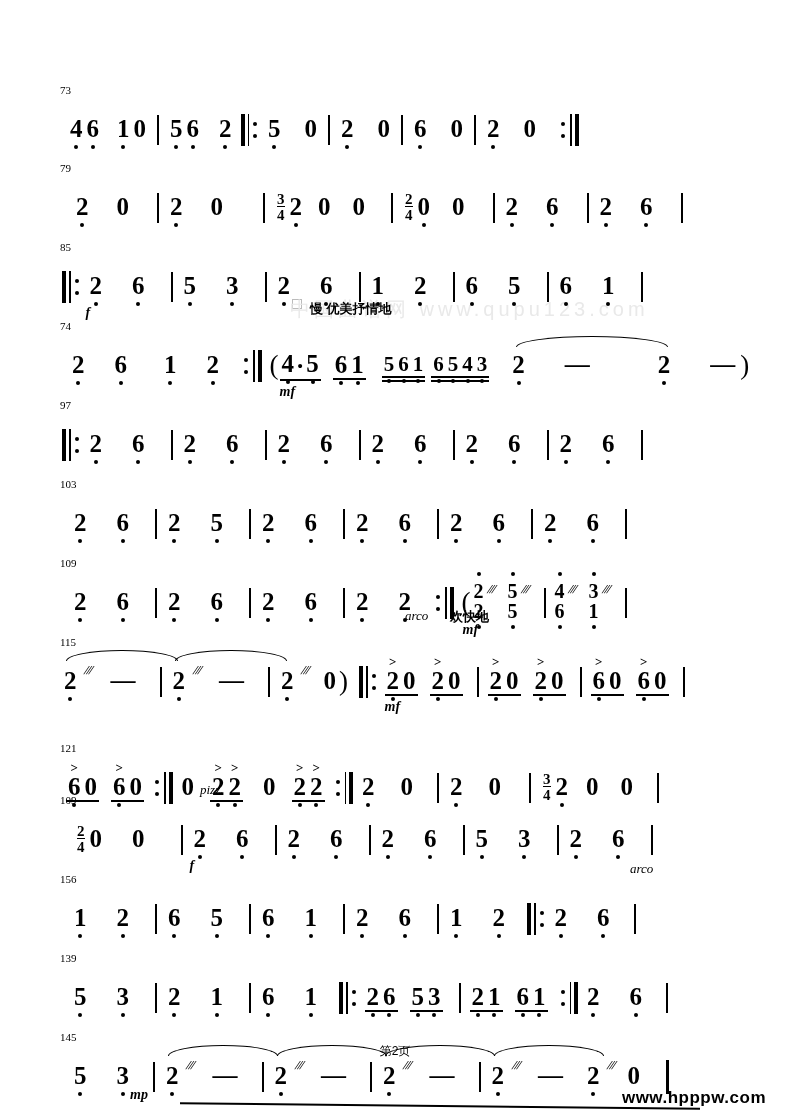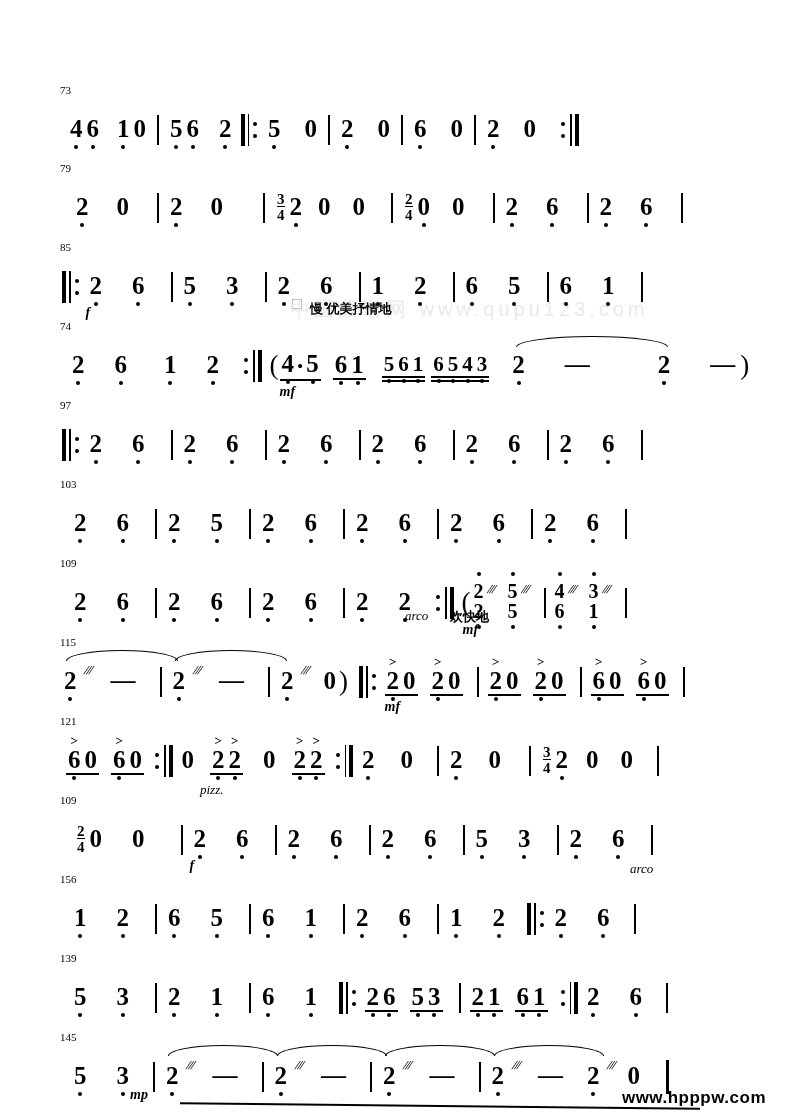--- a/index.html
+++ b/index.html
@@ -583,21 +583,21 @@
       </span>
       <span class="beamwrap" style="margin-left:12px">
         <span class="num dot-low" style="position:relative">6<span class="accent">&gt;</span></span>
         <span class="num">0</span>
         <span class="beam1"></span>
       </span>
       <span class="bar" style="margin-left:14px"></span>
     </div>
   </div>
 
-  <div class="system" style="top:731px;">
+  <div class="system" style="top:758px;">
     <div class="measure-num">121</div>
     <div class="row">
       <span class="beamwrap" style="margin-left:6px">
         <span class="num dot-low" style="position:relative">6<span class="accent">&gt;</span></span>
         <span class="num">0</span>
         <span class="beam1"></span>
       </span>
       <span class="beamwrap" style="margin-left:12px">
         <span class="num dot-low" style="position:relative">6<span class="accent">&gt;</span></span>
         <span class="num">0</span>
@@ -781,15 +781,16 @@
       <span class="num dot-low" style="position:relative; margin-left:18px">2
         <span class="tremolo" style="position:absolute; right:-14px; top:-4px;">///</span>
       </span>
       <span class="num" style="margin-left:24px">0</span>
       <span class="bar" style="margin-left:24px;height:34px;width:3px;"></span>
     </div>
 
     <div class="longline" style="left:120px; top:58px; width:520px; transform: rotate(0.6deg);"></div>
   </div>
 
+  <div class="footer-page">第2页</div>
   <div class="watermark-url">www.hpppw.com</div>
 
 </div>
 
 </body></html>

